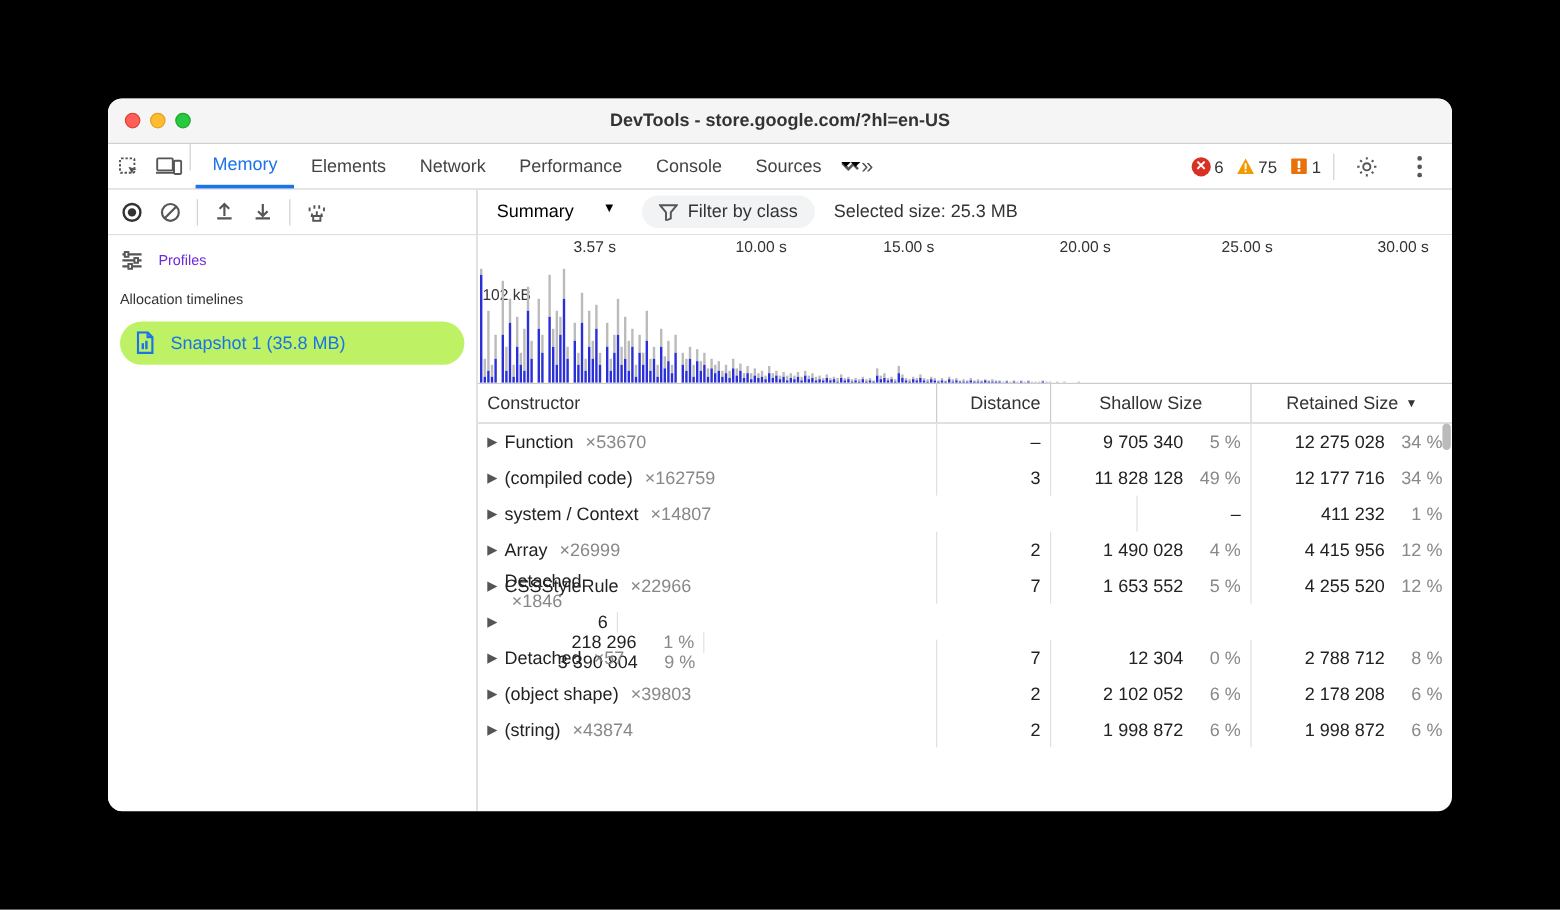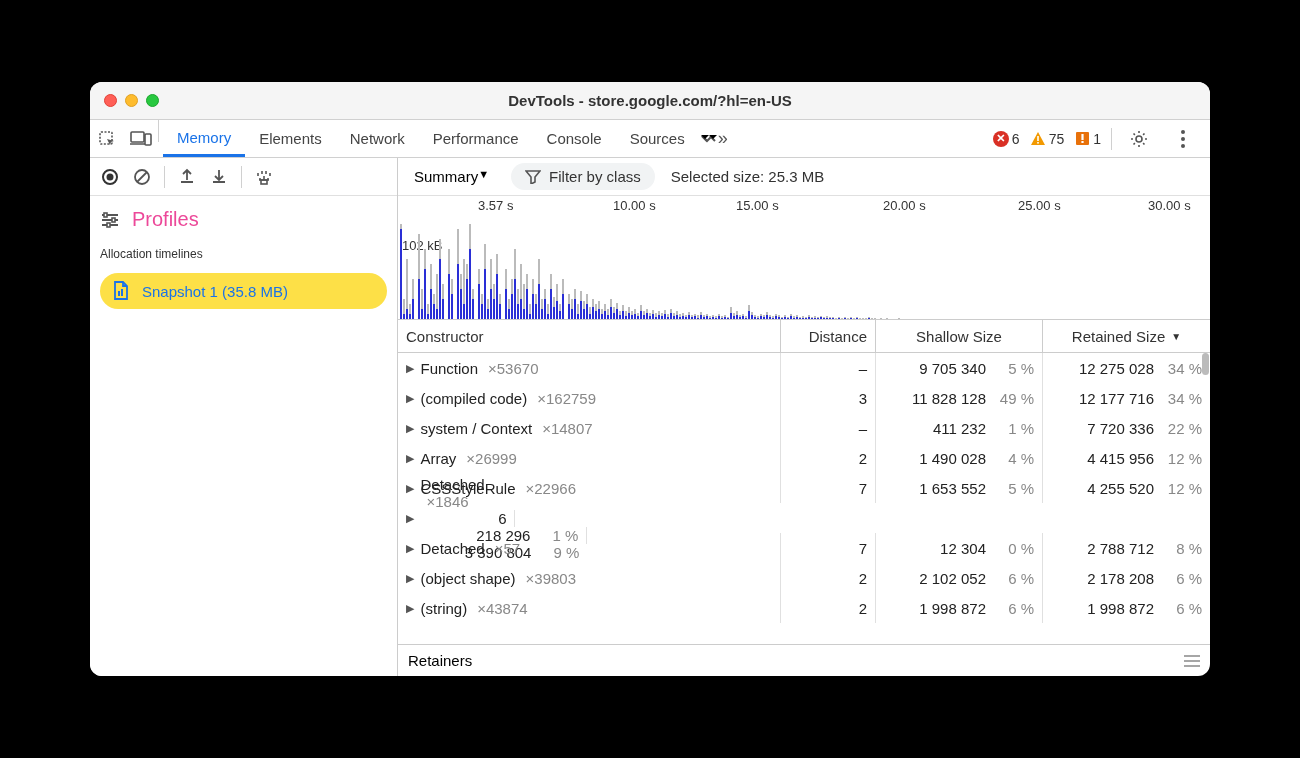--- a/index.html
+++ b/index.html
@@ -80,40 +80,40 @@
   border-bottom: 1px solid #e0e0e0;
   display: flex;
   align-items: center;
   padding: 0 8px;
   gap: 8px;
 }
 .left-toolbar .tb-btn { width: 24px; height: 24px; display: flex; align-items: center; justify-content: center; cursor: pointer; }
 .left-toolbar .sep { width: 1px; height: 22px; background: #d0d0d0; margin: 0 2px; }
 .profiles-hdr {
   display: flex; align-items: center; gap: 12px;
-  padding: 12px 12px 12px 10px; font-size: 20px; color: #ec4899;
+  padding: 12px 12px 12px 10px; font-size: 12px; color: #6d28d9;
 }
 .section-hdr { padding: 4px 12px 8px 10px; font-size: 12px; color: #333; }
 .snapshot-item {
-  background: #fde047;
+  background: #bef264;
   border-radius: 20px;
   margin: 4px 10px;
   padding: 8px 12px;
   display: flex; align-items: center; gap: 12px;
   color: #1a73e8; font-size: 15px;
   cursor: pointer;
 }
 .right-panel { flex: 1; display: flex; flex-direction: column; overflow: hidden; }
 .sub-toolbar {
   height: 38px;
   border-bottom: 1px solid #e0e0e0;
   display: flex; align-items: center; gap: 16px;
   padding: 0 10px;
 }
-.dropdown { display: flex; align-items: flex-start; font-size: 15px; cursor: pointer; padding: 4px 6px; }
+.dropdown { display: flex; align-items: flex-start; gap: 24px; font-size: 15px; cursor: pointer; padding: 4px 6px; }
 .filter-pill {
   background: #f1f3f4; border-radius: 18px;
   padding: 5px 14px; display: flex; align-items: center; gap: 8px;
   font-size: 15px; color: #333;
 }
 .selected-size { font-size: 15px; color: #333; }
 .timeline {
   height: 124px; border-bottom: 1px solid #ccc;
   position: relative; overflow: hidden;
   background: #fff;
@@ -1060,24 +1060,20 @@
                 <span class="name">system / Context</span>
                 <span class="count">×14807</span>
               </div>
               <div class="cell dist">
                 <span class="num">–</span>
               </div>
               <div class="cell sh">
                 <span class="num">411 232</span>
                 <span class="pct">1 %</span>
               </div>
-              <div class="cell ret">
-                <span class="num">7 720 336</span>
-                <span class="pct">22 %</span>
-              </div>
             </div>
             <div class="row">
               <div class="cell con">
                 <span class="tri">▶</span>
                 <span class="name">Array</span>
                 <span class="count">×26999</span>
               </div>
               <div class="cell dist">
                 <span class="num">2</span>
               </div>
@@ -1175,24 +1171,16 @@
                 <span class="num">1 998 872</span>
                 <span class="pct">6 %</span>
               </div>
             </div>
           </div>
         <div class="scrollbar-v">
             <div class="scrollbar-thumb"></div>
           </div>
       </div>
 
-      <div class="retainers">
-        <span>Retainers</span>
-        <svg width="16" height="12" viewBox="0 0 16 12">
-            <line x1="0" y1="1" x2="16" y2="1" stroke="#888" stroke-width="1.5"></line>
-            <line x1="0" y1="6" x2="16" y2="6" stroke="#888" stroke-width="1.5"></line>
-            <line x1="0" y1="11" x2="16" y2="11" stroke="#888" stroke-width="1.5"></line>
-          </svg>
-      </div>
     </div>
   </div>
 
 </div>
 
 </body></html>

